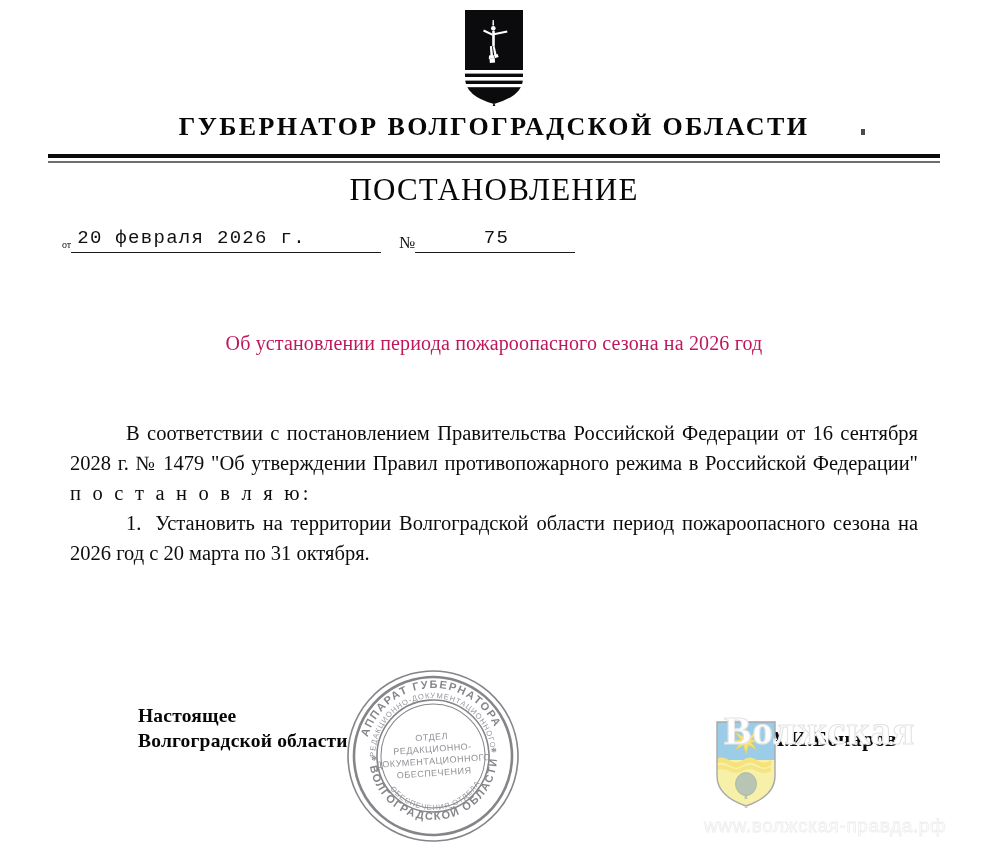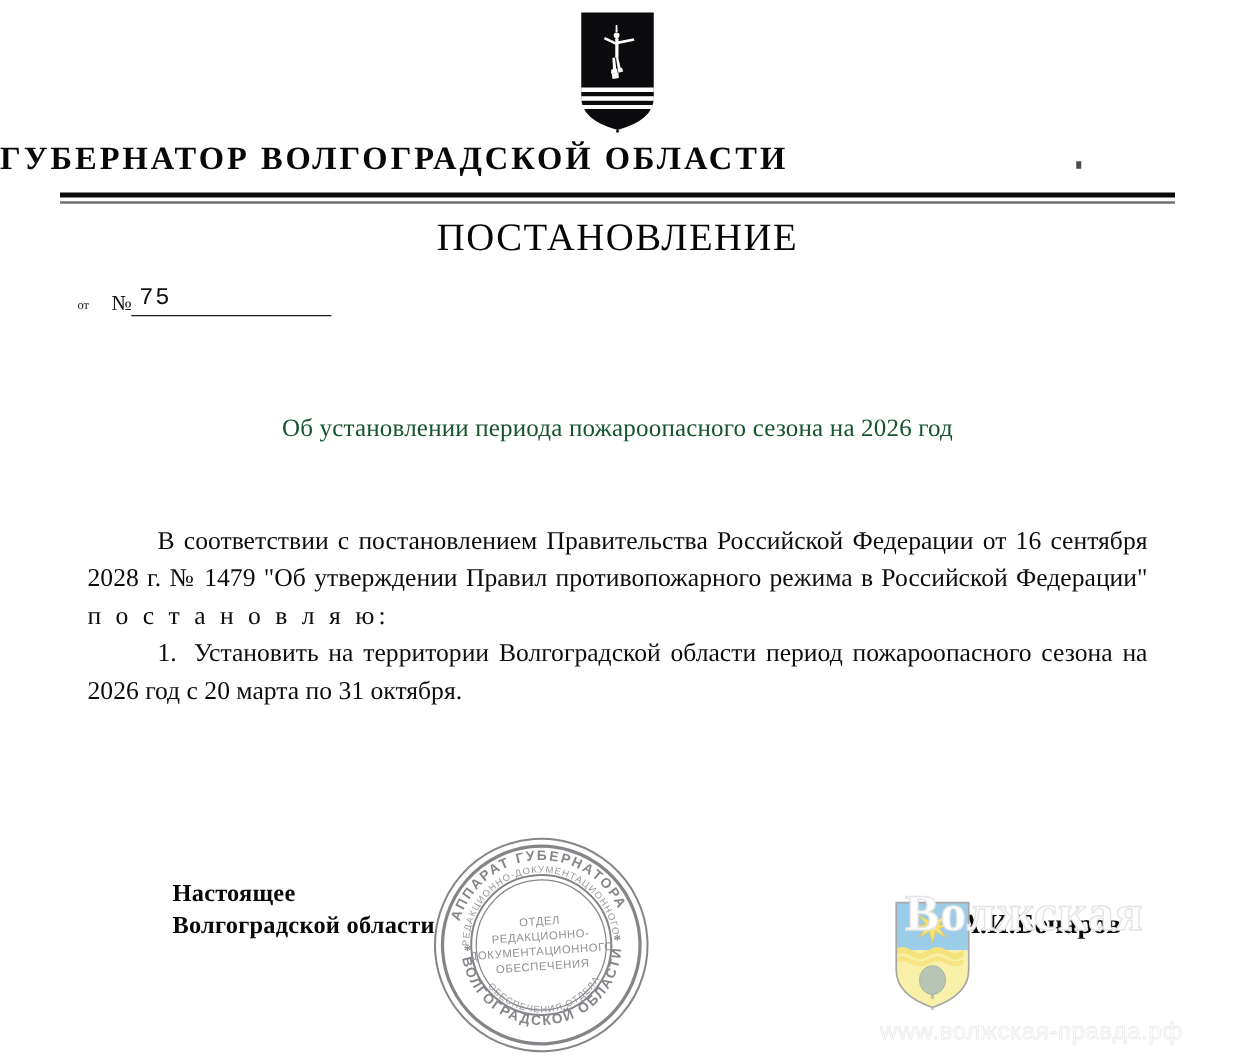--- a/index.html
+++ b/index.html
@@ -40,20 +40,21 @@
     position: relative;
   }
   .emblem svg { display: block; }
 
   
   .header-title {
     position: absolute;
     top: 112px;
     left: 0;
     right: 0;
+    text-align: center;
     font-family: "Liberation Serif", "DejaVu Serif", serif;
     font-weight: bold;
     font-size: 26px;
     letter-spacing: 2.4px;
     color: #08080a;
     white-space: nowrap;
   }
 
   
   .rule {
@@ -110,33 +111,33 @@
     border-bottom: 1.6px solid #1b1b1b;
     font-family: "Liberation Mono", "DejaVu Sans Mono", monospace;
     font-size: 19px;
     line-height: 1.15;
     letter-spacing: 1.3px;
     padding: 0 4px 2px 6px;
     color: #111111;
     white-space: nowrap;
   }
   .dn-field.date { width: 300px; }
-  .dn-field.number { width: 150px; }
+  .dn-field.number { width: 150px; text-align: center; }
   .dn-gap { width: 18px; }
 
   
   .subject {
     position: absolute;
     top: 332px;
     left: 0;
     right: 0;
     text-align: center;
     font-size: 20px;
     letter-spacing: 0.15px;
-    color: #14532d;
+    color: #be185d;
   }
 
   
   .body-text {
     position: absolute;
     top: 418px;
     left: 70px;
     width: 848px;
     font-size: 20.5px;
     line-height: 30px;
@@ -287,20 +288,21 @@
 
   <div class="rule">
     <div class="r1"></div>
     <div class="r2"></div>
   </div>
 
   <div class="doc-type">ПОСТАНОВЛЕНИЕ</div>
 
   <div class="datenum">
     <span class="dn-label">от</span>
+    <span class="dn-field date">20 февраля 2026 г.</span>
     <span class="dn-gap"></span>
     <span class="dn-label num-sign">№</span>
     <span class="dn-field number">75</span>
   </div>
 
   <div class="subject">Об установлении периода пожароопасного сезона на 2026 год</div>
 
   <div class="body-text">
     <p><span>В соответствии с постановлением Правительства Российской Федерации от 16 сентября 2028 г. № 1479 "Об утверждении Правил противопожарного режима в Российской Федерации"</span><span> </span><span class="spaced">п о с т а н о в л я ю:</span></p>
     <p><span class="numlead">1.</span><span> </span><span>Установить на территории Волгоградской области период пожароопасного сезона на 2026 год с 20 марта по 31 октября.</span></p>

